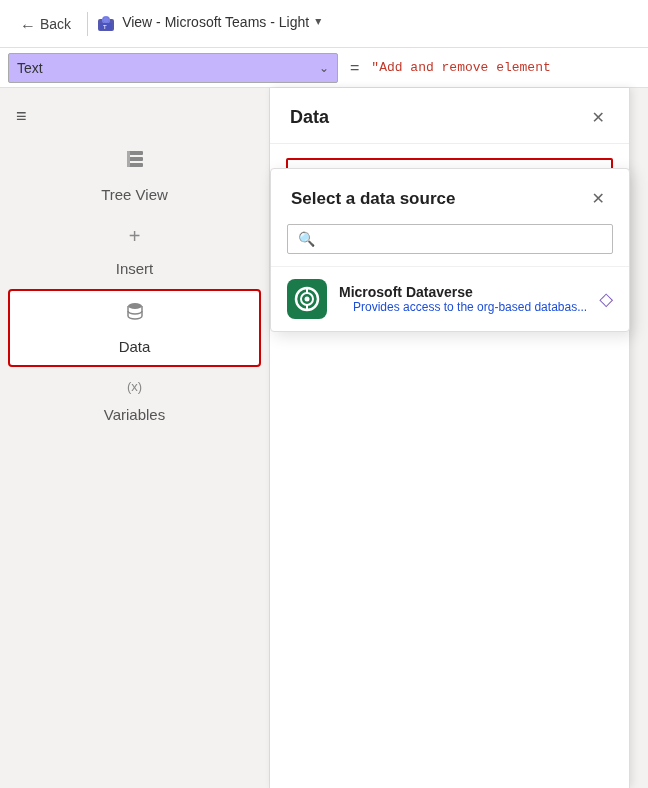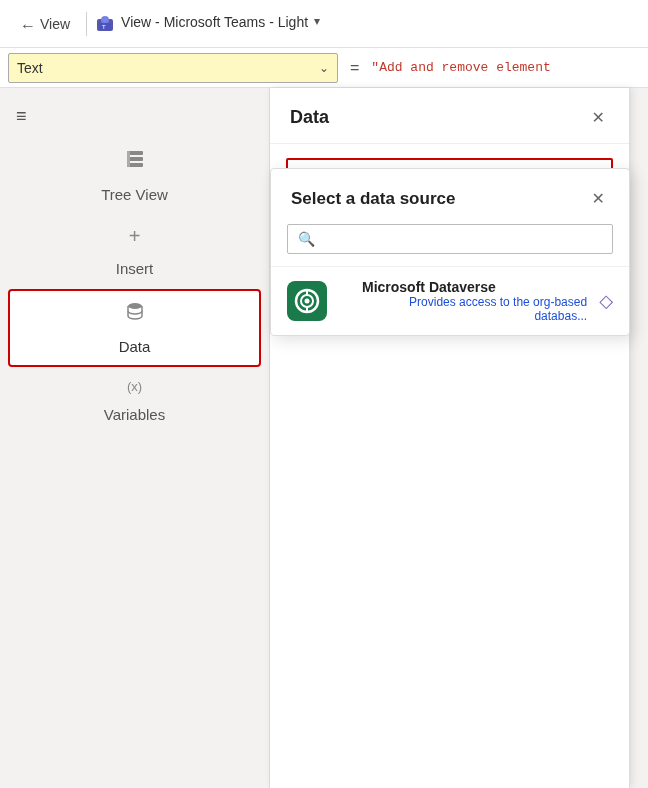--- a/index.html
+++ b/index.html
@@ -68,21 +68,21 @@
       display: flex;
       align-items: center;
       justify-content: space-between;
       border: 1px solid #aaa;
       border-radius: 2px;
       width: 330px;
       height: 30px;
       padding: 0 8px;
       font-size: 14px;
       color: #333;
-      background: #fef9c3;
+      background: #c4b5fd;
       cursor: pointer;
     }
     .formula-dropdown .chev {
       font-size: 12px;
       color: #555;
     }
     .equals-sign {
       font-size: 16px;
       color: #555;
       padding: 0 4px;
@@ -243,21 +243,21 @@
     .ds-icon {
       width: 40px;
       height: 40px;
       border-radius: 8px;
       background: #1a7a4a;
       display: flex;
       align-items: center;
       justify-content: center;
       flex-shrink: 0;
     }
-    .ds-info { flex: 1; margin-left: 23px; }
+    .ds-info { flex: 1; }
     .ds-name {
       font-size: 14px;
       font-weight: 600;
       color: #222;
     }
     .ds-desc {
       font-size: 12px;
       color: #1d4ed8;
       text-align: right;
     }
@@ -280,21 +280,21 @@
       width: 20px;
       height: 20px;
     }
   </style>
 </head>
 <body>
 
 <div class="top-bar">
   <div class="back-btn">
     <span class="back-arrow">←</span>
-    <span>View</span>
+    <span>Back</span>
   </div>
   <div class="divider-v"></div>
   <div class="view-label">
 
     <svg class="teams-svg" viewBox="0 0 20 20" fill="none" xmlns="http://www.w3.org/2000/svg">
       <rect x="2" y="5" width="16" height="12" rx="2" fill="#5558AF"></rect>
       <rect x="6" y="2" width="8" height="8" rx="4" fill="#7B83EB"></rect>
       <rect x="7" y="3" width="6" height="6" rx="3" fill="#5558AF"></rect>
       <circle cx="10" cy="6" r="3" fill="#7B83EB"></circle>
       <rect x="4" y="9" width="12" height="7" rx="1" fill="#4B53BC"></rect>

